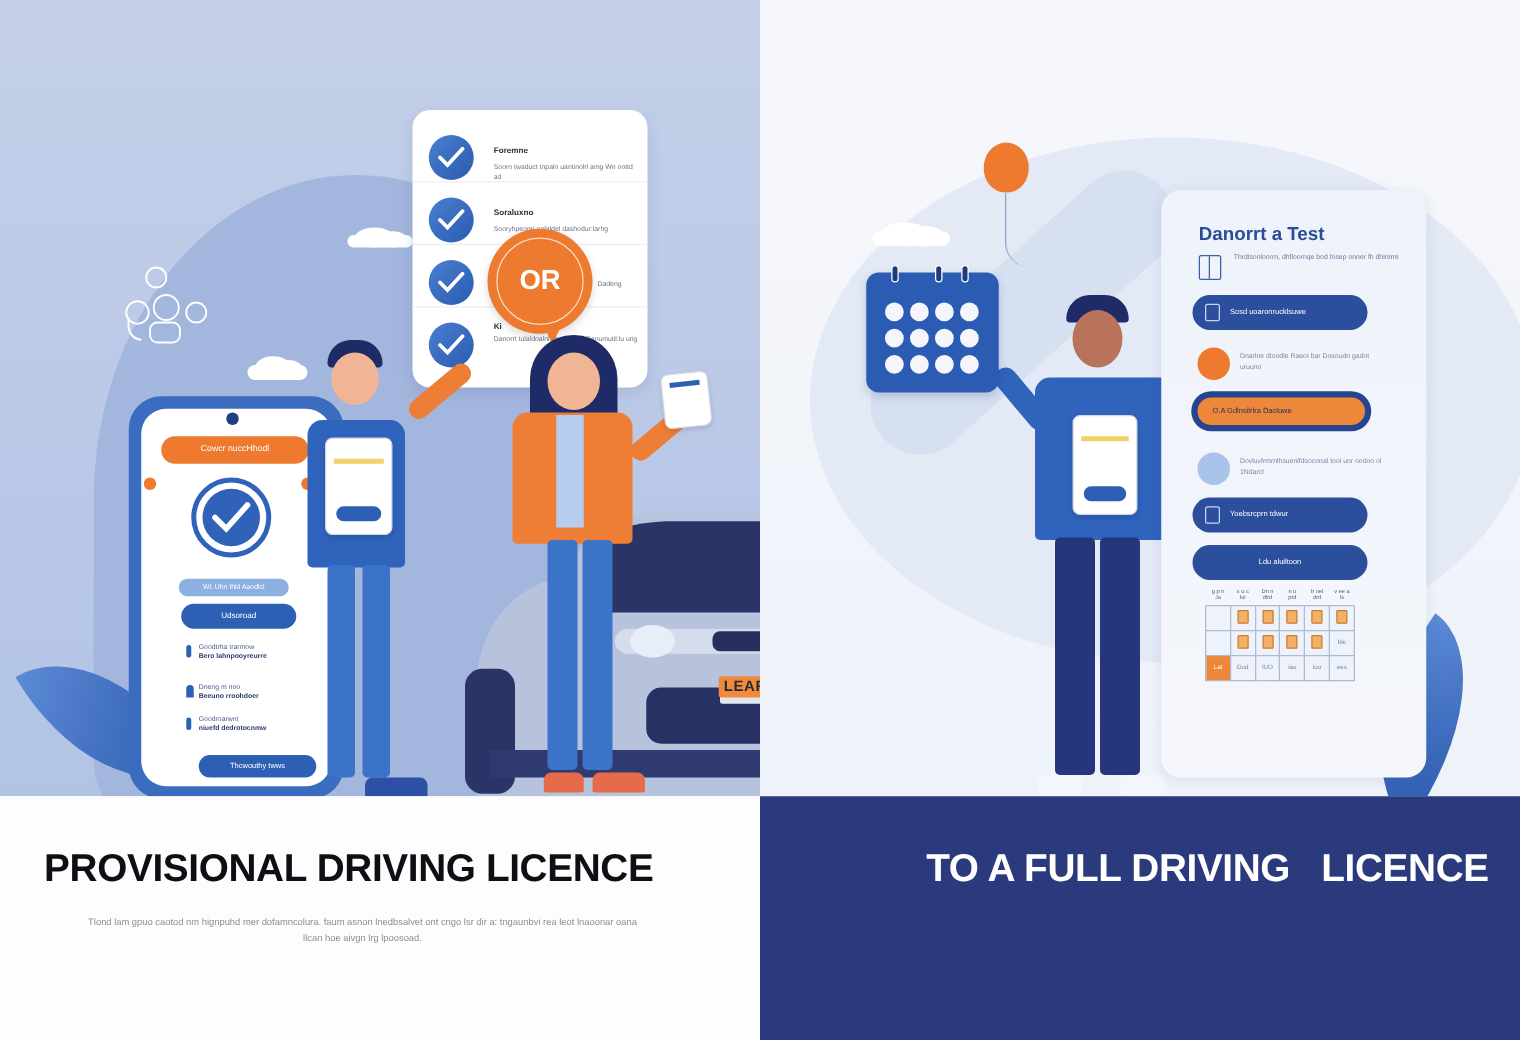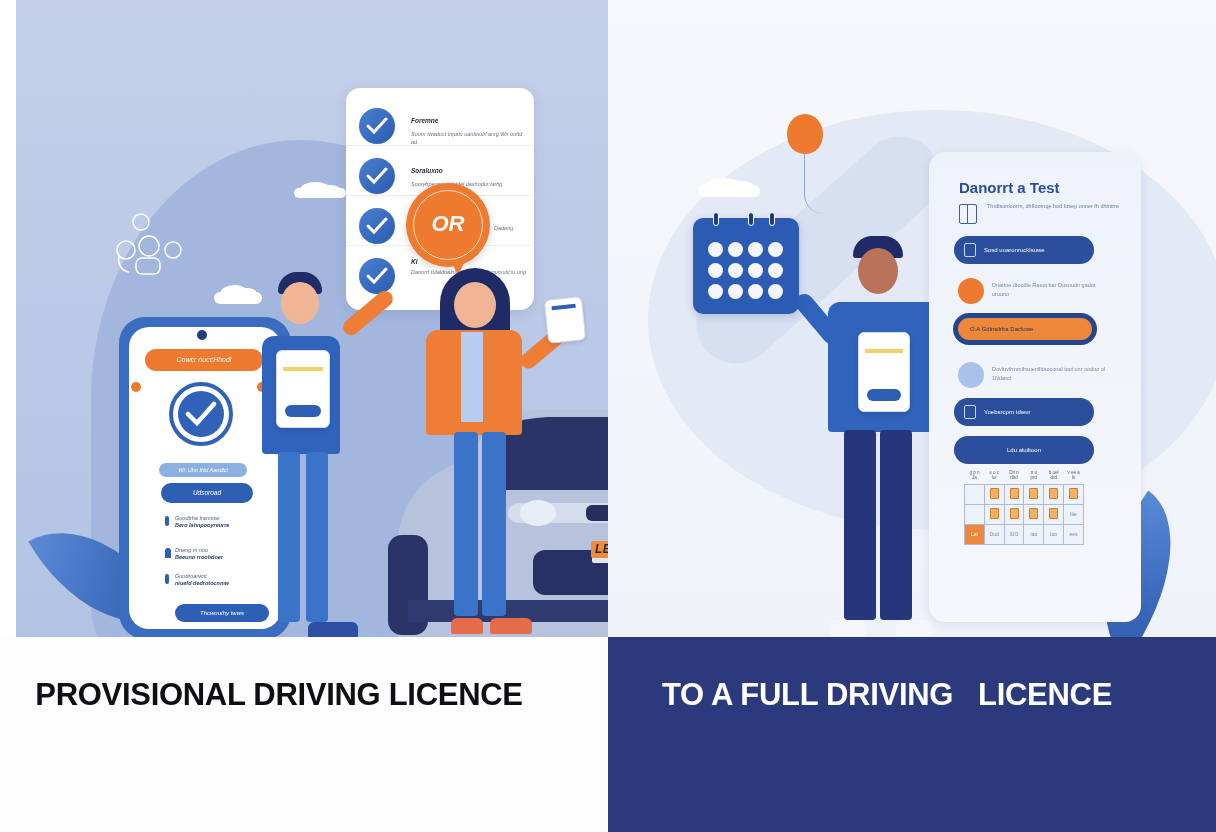--- a/index.html
+++ b/index.html
@@ -1,21 +1,21 @@
 <!DOCTYPE html>
 <html><head>
 <meta charset="utf-8">
 <style>
   * { box-sizing: border-box; margin: 0; padding: 0; }
   html, body { width: 1216px; height: 832px; overflow: hidden; }
   body { font-family: "Liberation Sans", sans-serif; position: relative; background: #ffffff; }
 
   
   .panel { position: absolute; top: 0; height: 637px; overflow: hidden; }
-  .panel-left { left: 16px; width: 608px; background: linear-gradient(180deg, #c4d0e9 0%, #b9c8e6 60%, #b3c3e4 100%); font-style: italic; }
+  .panel-left { left: 0; width: 608px; background: linear-gradient(180deg, #c4d0e9 0%, #b9c8e6 60%, #b3c3e4 100%); }
   .panel-right { left: 608px; width: 608px; background: linear-gradient(180deg, #f7f8fc 0%, #eef2f9 100%); }
 
   .footer { position: absolute; top: 637px; height: 195px; }
   .footer-left { left: 0; width: 608px; background: #fdfdfe; }
   .footer-right { left: 608px; width: 608px; background: #2b3a7c; }
 
   .footer-title { position: absolute; top: 40px; width: 100%; text-align: center; font-weight: 700; font-size: 31px; letter-spacing: -0.3px; }
   .footer-left .footer-title { color: #0e0f14; left: -25px; }
   .footer-right .footer-title { color: #ffffff; left: -25px; }
   .footer-sub { position: absolute; top: 94px; left: 70px; width: 440px; text-align: center; font-size: 7.5px; line-height: 13px; }
@@ -371,16 +371,17 @@
       <td>iao</td>
       <td>loo</td>
       <td>ees</td>
     </tr>
   </tbody>
     </table>
 </div>
 
 <div class="footer footer-left">
   <div class="footer-title">PROVISIONAL DRIVING LICENCE</div>
+  <div class="footer-sub">Tlond lam gpuo caotod nm hignpuhd mer dofamncolura. faum asnon lnedbsalvet ont cngo lsr dir a: tngaunbvi rea leot lnaoonar oana llcan hoe aivgn lrg lpoosoad.</div>
 </div>
 <div class="footer footer-right">
-  <div class="footer-title" style="white-space:pre;">TO A FULL DRIVING   LICENCE</div>
+  <div class="footer-title" style="white-space:pre;text-align:right;">TO A FULL DRIVING   LICENCE</div>
 </div>
 
 </body></html>

